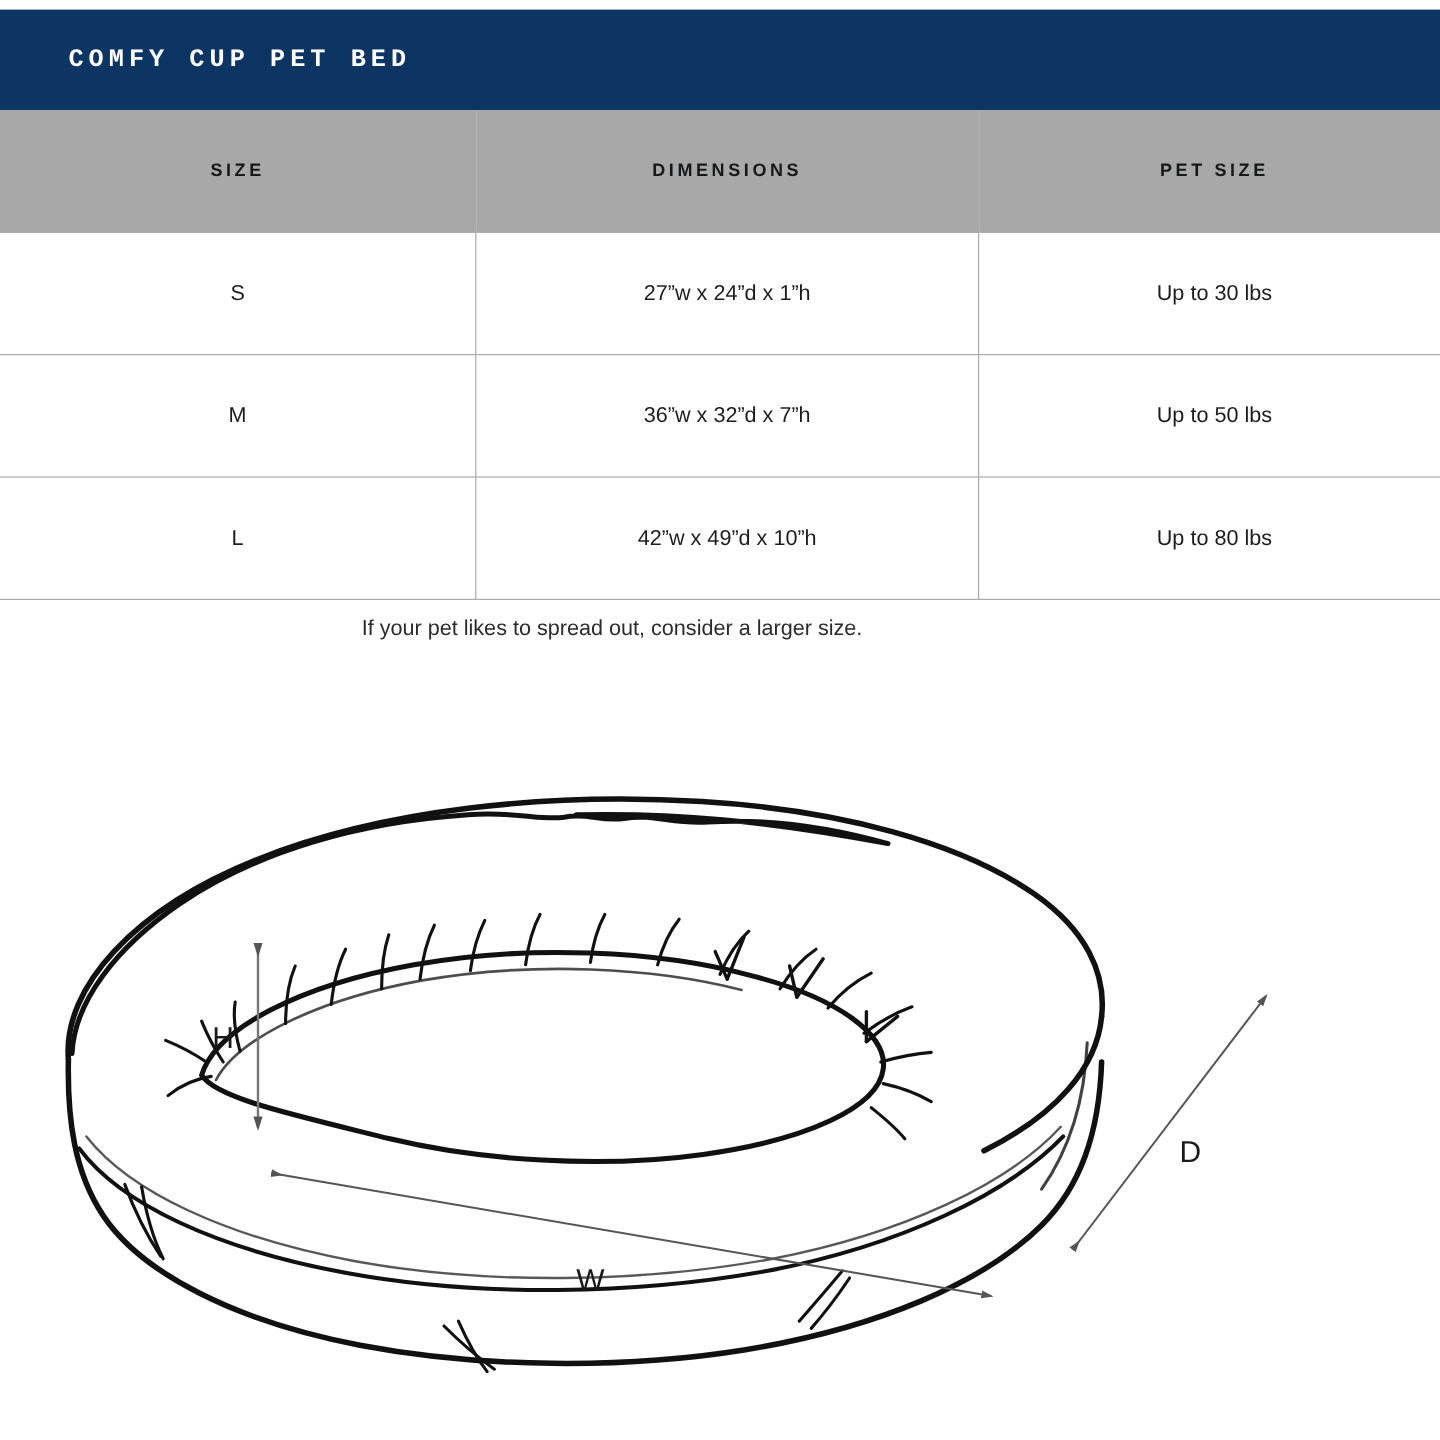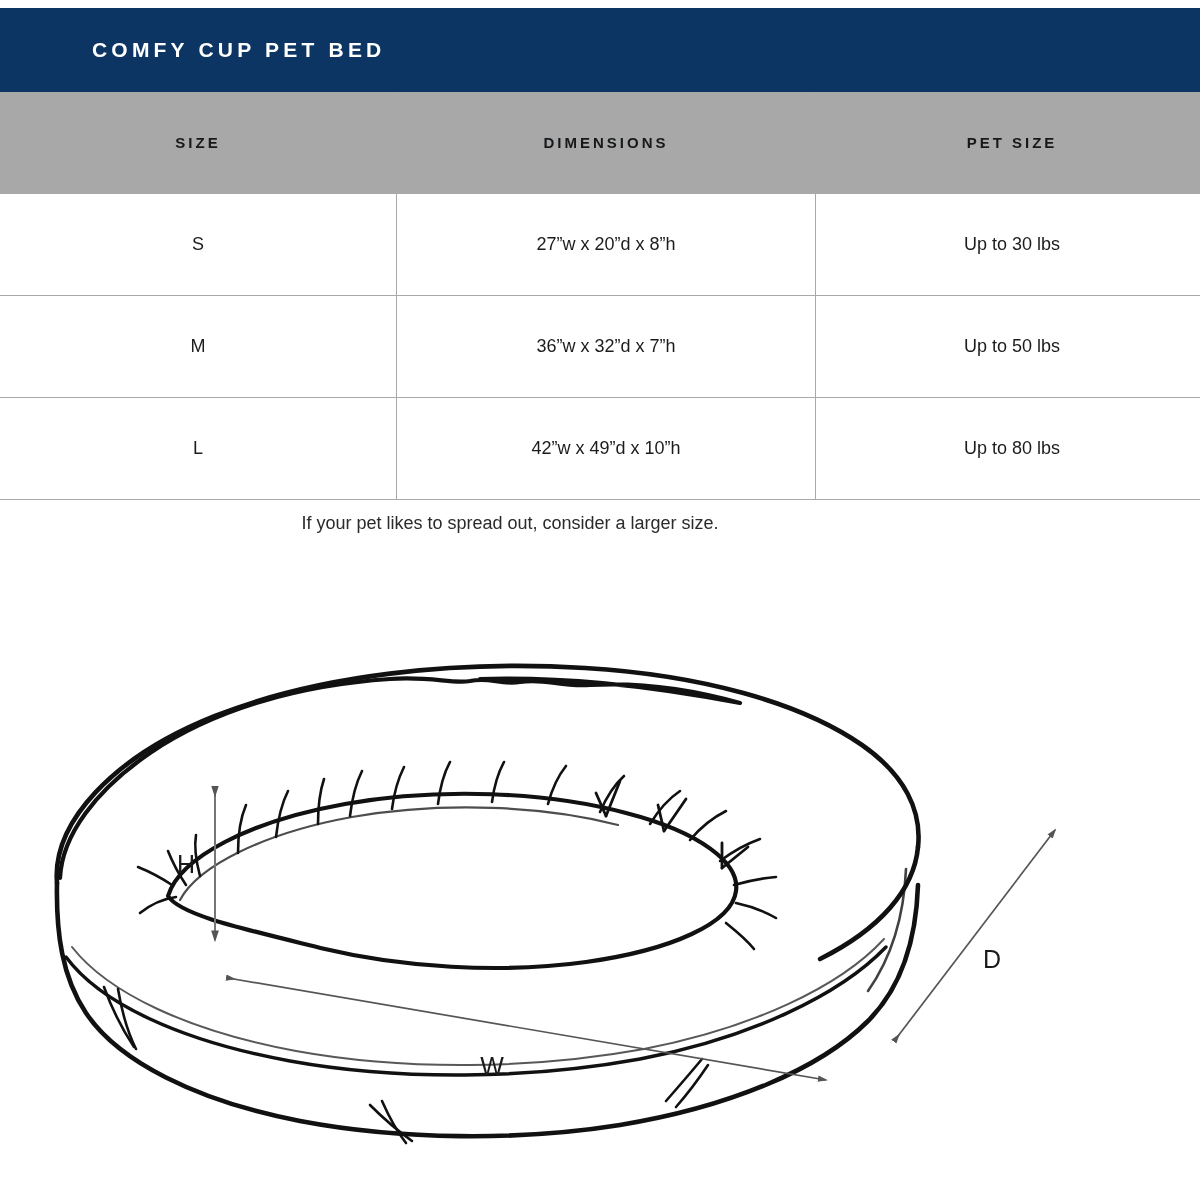--- a/index.html
+++ b/index.html
@@ -21,26 +21,27 @@
     position: absolute;
     left: 0;
     top: 8px;
     width: 1200px;
     height: 84px;
     background: #0d3563;
     display: flex;
     align-items: center;
   }
   .title-text {
-    margin-left: 92px;
+    margin-left: 57px;
     color: #ffffff;
     font-size: 21px;
     font-weight: bold;
     letter-spacing: 4.2px;
     text-transform: uppercase;
+    font-family: Liberation Mono, monospace;
   }
 
   
   .size-table {
     position: absolute;
     left: 0;
     top: 92px;
     width: 1200px;
     border-collapse: collapse;
     table-layout: fixed;
@@ -119,21 +120,21 @@
   <thead>
     <tr>
       <th class="c-size col-div">SIZE</th>
       <th class="c-dims col-div">DIMENSIONS</th>
       <th class="c-pet">PET SIZE</th>
     </tr>
   </thead>
   <tbody>
     <tr>
       <td class="col-div">S</td>
-      <td class="col-div">27”w x 20”d x 8”h</td>
+      <td class="col-div">27”w x 24”d x 1”h</td>
       <td>Up to 30 lbs</td>
     </tr>
     <tr>
       <td class="col-div">M</td>
       <td class="col-div">36”w x 32”d x 7”h</td>
       <td>Up to 50 lbs</td>
     </tr>
     <tr>
       <td class="col-div">L</td>
       <td class="col-div">42”w x 49”d x 10”h</td>

